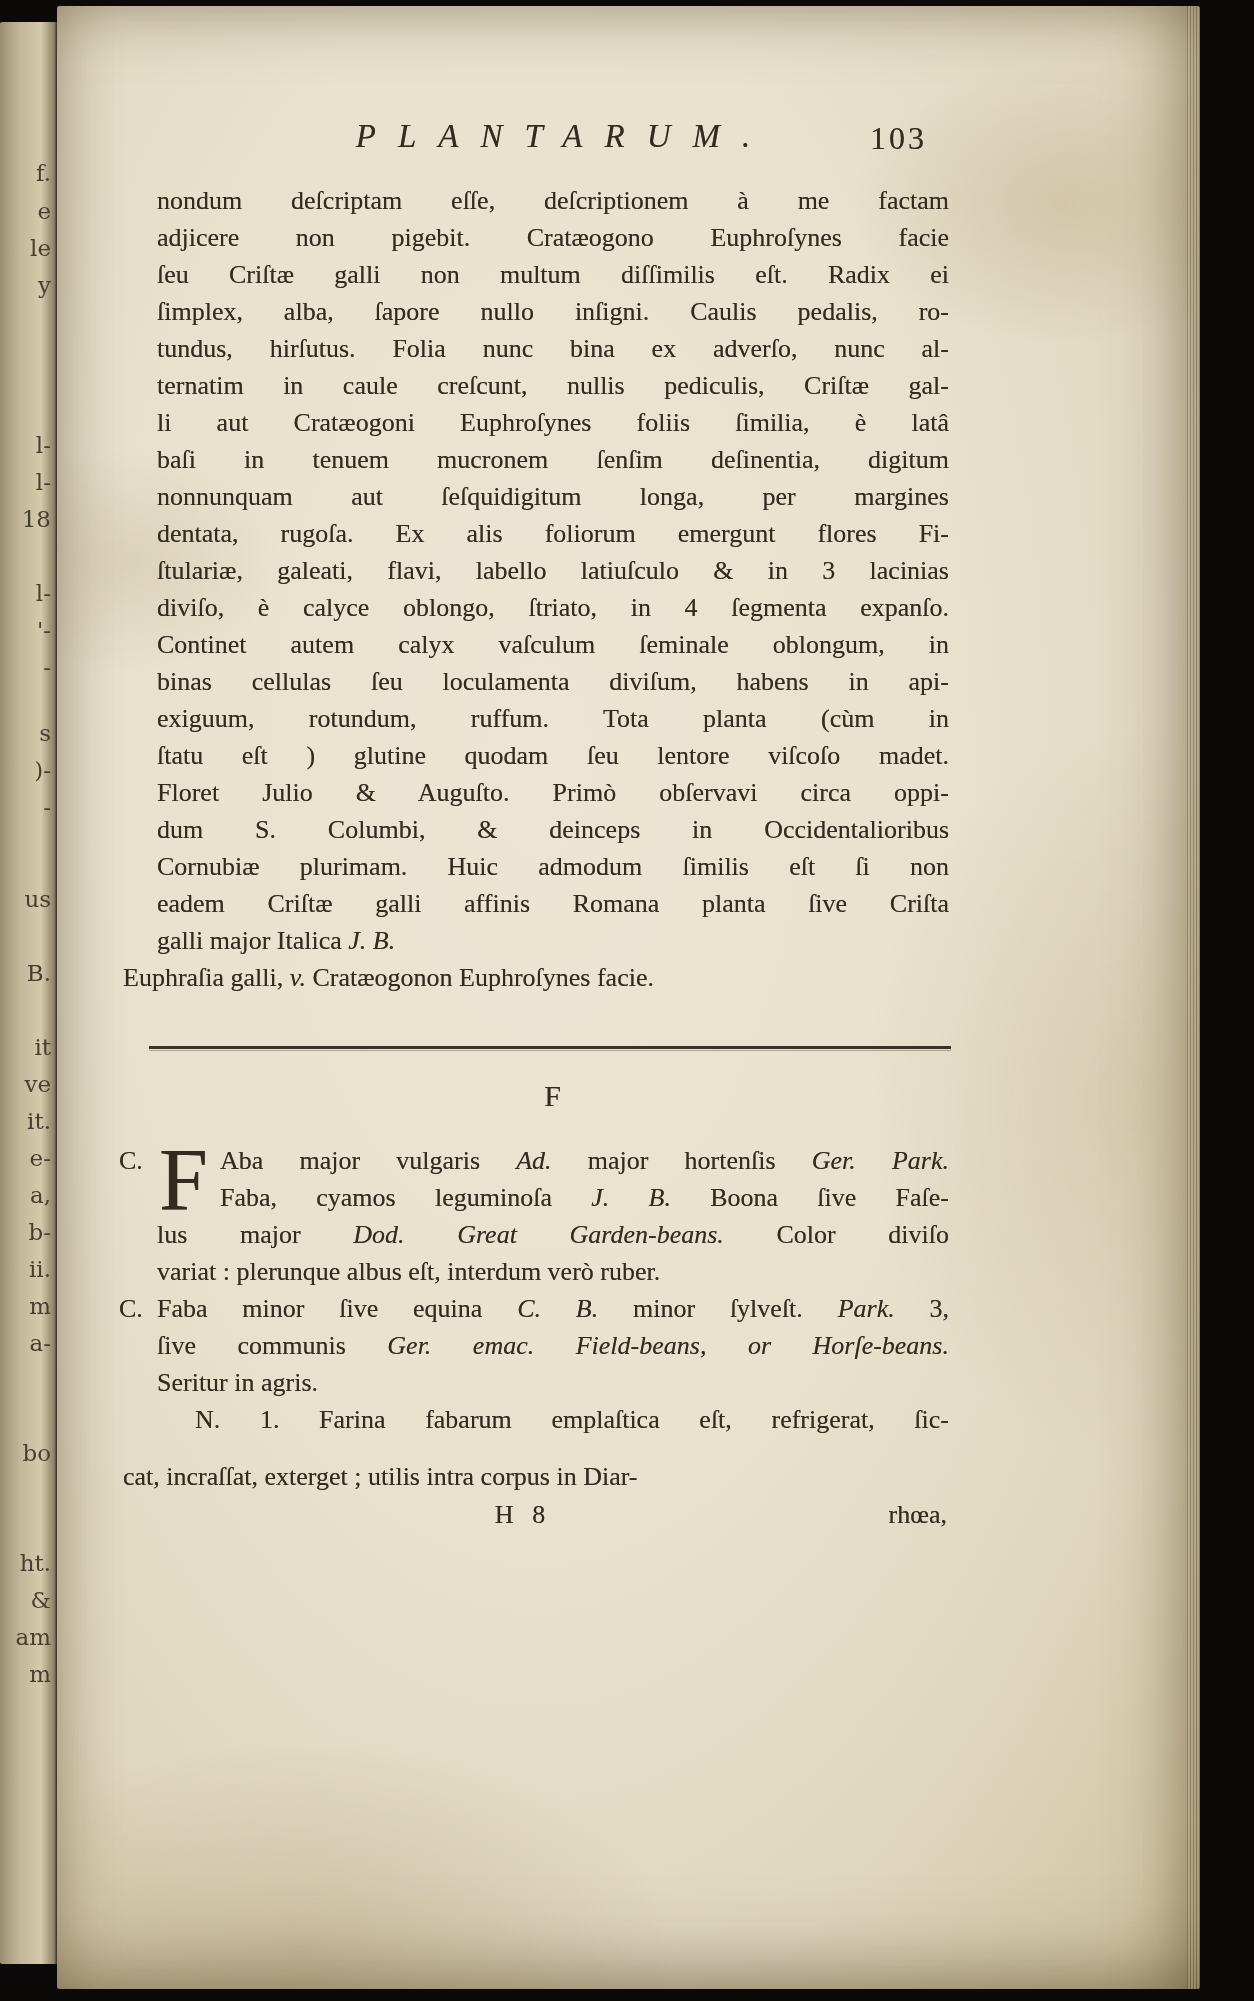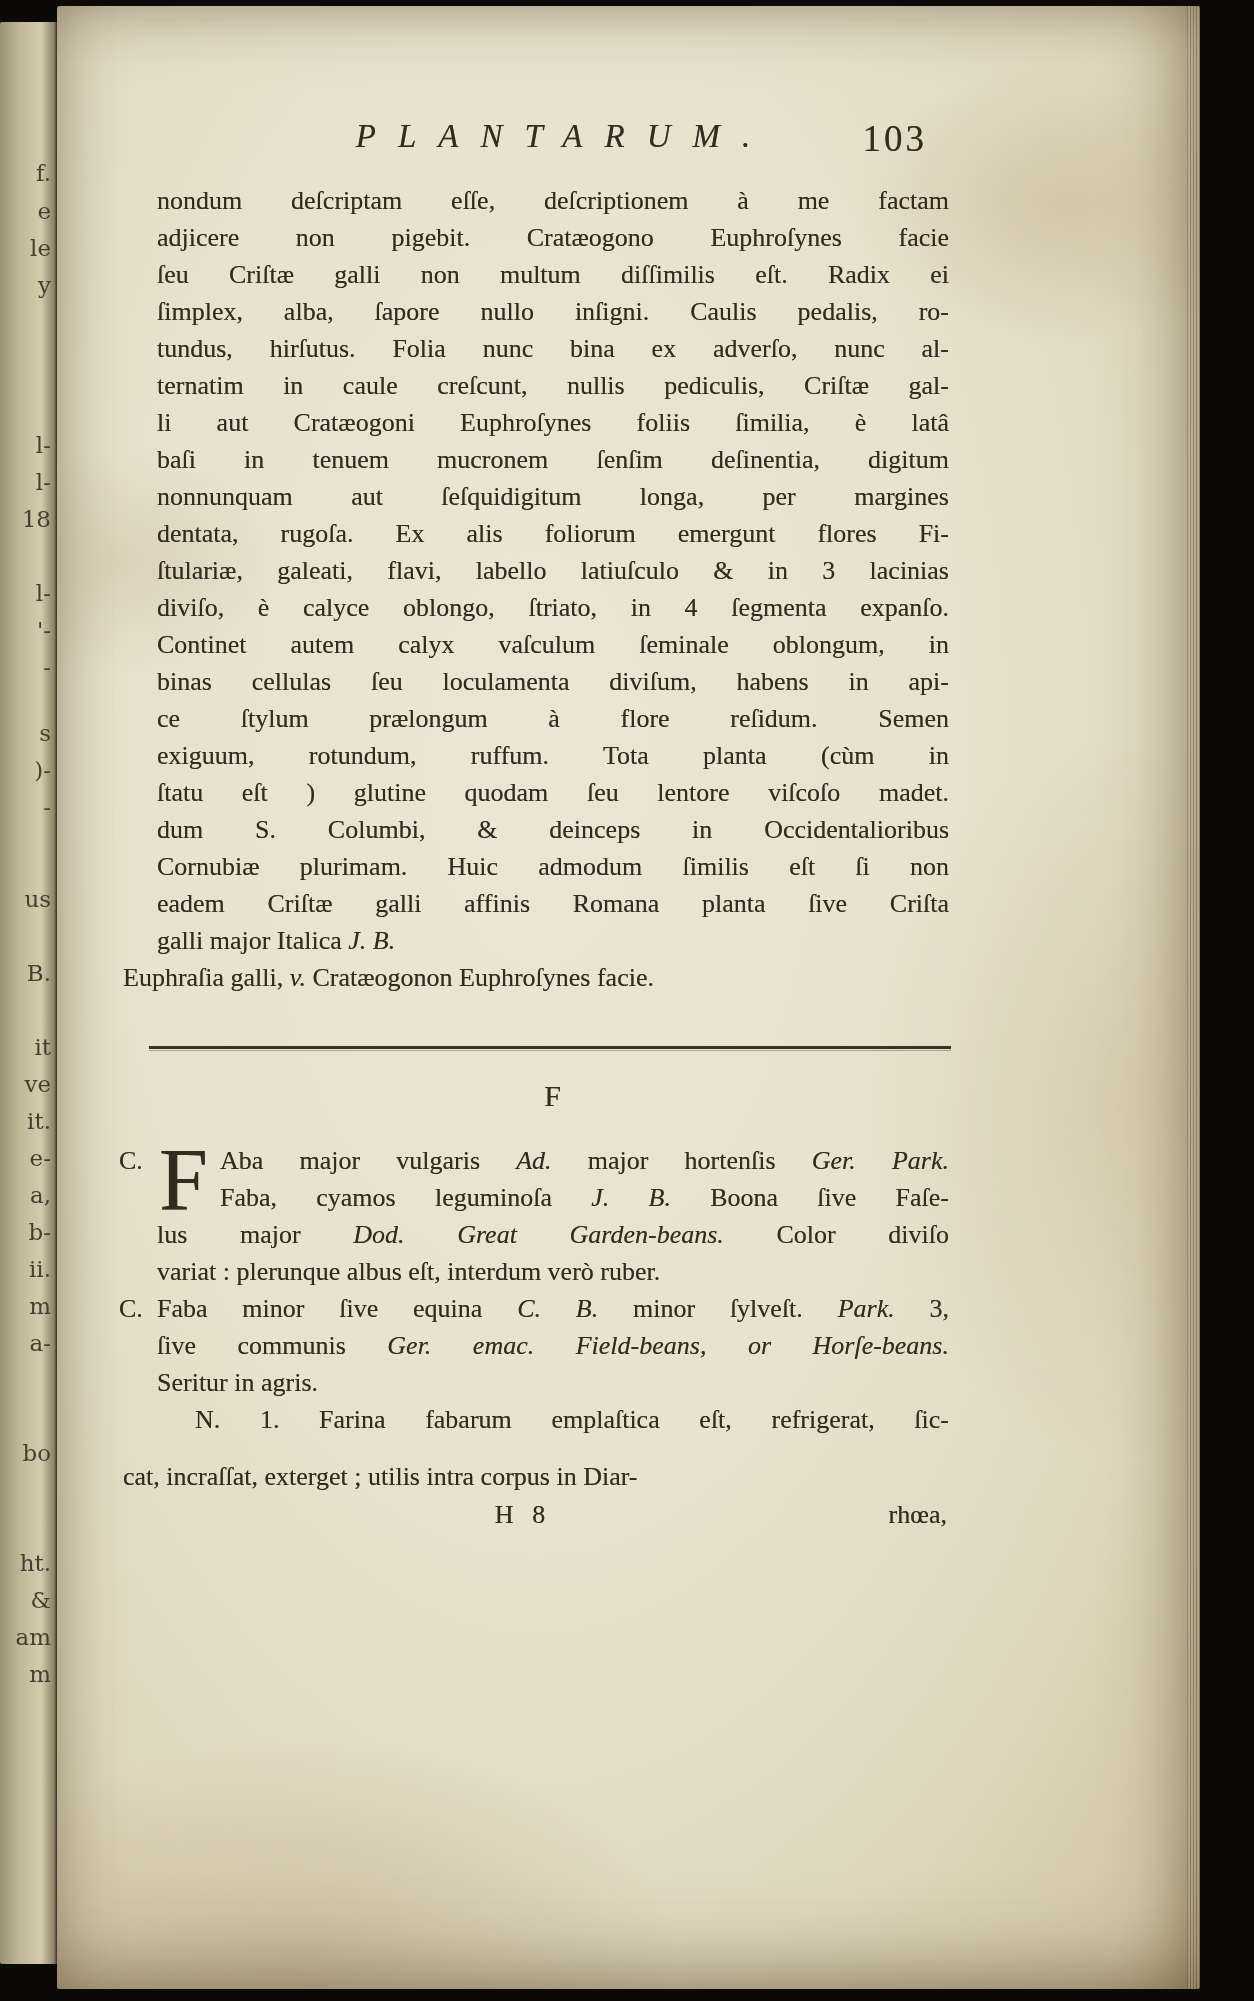--- a/index.html
+++ b/index.html
@@ -54,21 +54,21 @@
     position:absolute; left:100px; top:112px; width:792px;
     color:#342a1e; font-size:26px; line-height:37px;
     text-shadow:0 0 .5px rgba(52,42,30,.55);
   }
 
   .running-head { position:relative; height:48px; margin-bottom:16px; }
   .head-title {
     position:absolute; left:0; right:0; text-align:center;
     font-style:italic; font-size:33px; letter-spacing:22px; padding-left:22px;
   }
-  .page-num { position:absolute; right:22px; top:2px; font-size:37px; letter-spacing:3px; }
+  .page-num { position:absolute; right:22px; top:2px; font-size:32px; letter-spacing:3px; }
 
   .line { text-align:justify; text-align-last:justify; }
   .line.no-justify { text-align-last:left; }
   .it { font-style:italic; }
 
   .crossref { margin-left:-34px; width:826px; }
 
   .rule {
     margin:50px 0 0 -8px; width:802px; height:5px;
     border-top:3px solid #3c3224; border-bottom:1px solid rgba(60,50,36,.35);
@@ -143,23 +143,23 @@
           <div class="line">tundus, hirſutus.  Folia nunc bina ex adverſo, nunc al-</div>
           <div class="line">ternatim in caule creſcunt, nullis pediculis, Criſtæ gal-</div>
           <div class="line">li aut Cratæogoni Euphroſynes foliis ſimilia, è latâ</div>
           <div class="line">baſi in tenuem mucronem ſenſim deſinentia, digitum</div>
           <div class="line">nonnunquam aut ſeſquidigitum longa, per margines</div>
           <div class="line">dentata, rugoſa.  Ex alis foliorum emergunt flores Fi-</div>
           <div class="line">ſtulariæ, galeati, flavi, labello latiuſculo &amp; in 3 lacinias</div>
           <div class="line">diviſo, è calyce oblongo, ſtriato, in 4 ſegmenta expanſo.</div>
           <div class="line">Continet autem calyx vaſculum ſeminale oblongum, in</div>
           <div class="line">binas cellulas ſeu loculamenta diviſum, habens in api-</div>
-          <div class="line">ce ſtylum prælongum à flore reſidum.  Semen</div>
           <div class="line">exiguum, rotundum, ruffum.  Tota planta (cùm in</div>
           <div class="line">ſtatu eſt ) glutine quodam ſeu lentore viſcoſo madet.</div>
+          <div class="line">Floret Julio &amp; Auguſto.  Primò obſervavi circa oppi-</div>
           <div class="line">dum S. Columbi, &amp; deinceps in Occidentalioribus</div>
           <div class="line">Cornubiæ plurimam. Huic admodum ſimilis eſt ſi non</div>
           <div class="line">eadem Criſtæ galli affinis Romana planta ſive Criſta</div>
           <div class="line no-justify"><span>galli major Italica </span><span class="it">J. B.</span></div>
         </div>
 
       <div class="para crossref">
           <div class="line no-justify"><span>Euphraſia galli, </span><span class="it">v.</span><span> Cratæogonon  Euphroſynes  facie.</span></div>
         </div>
 

